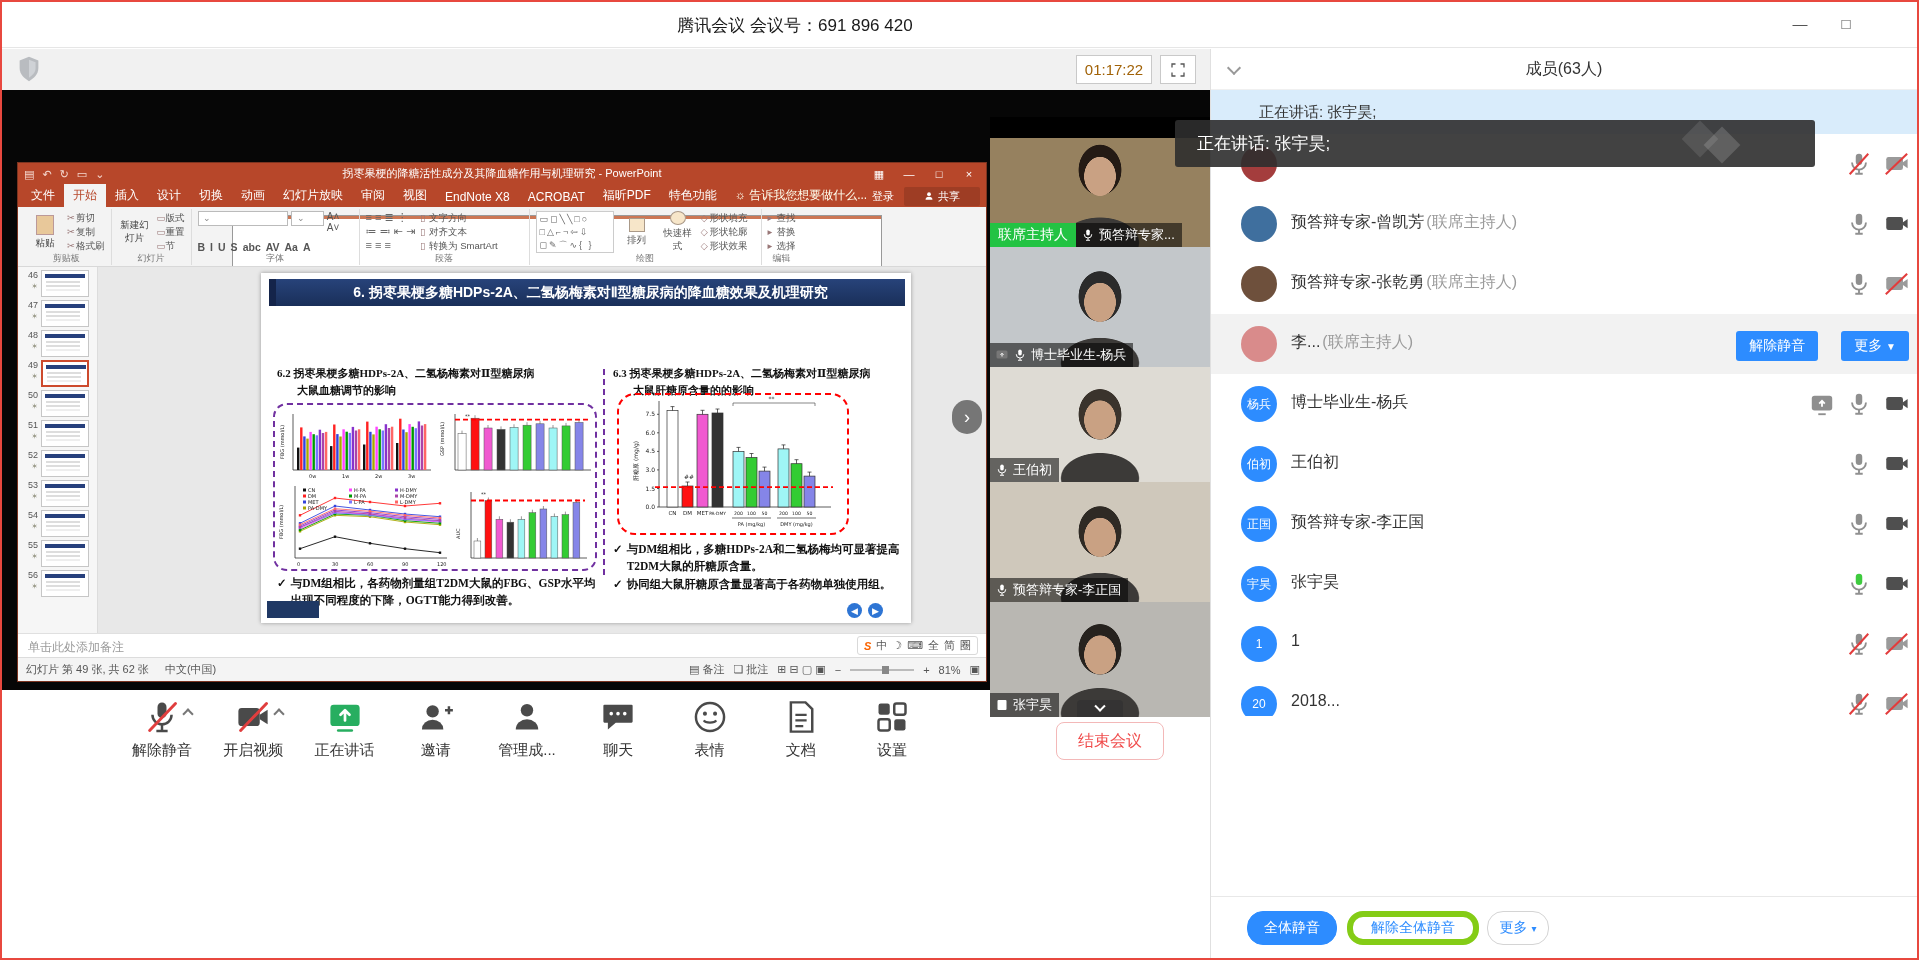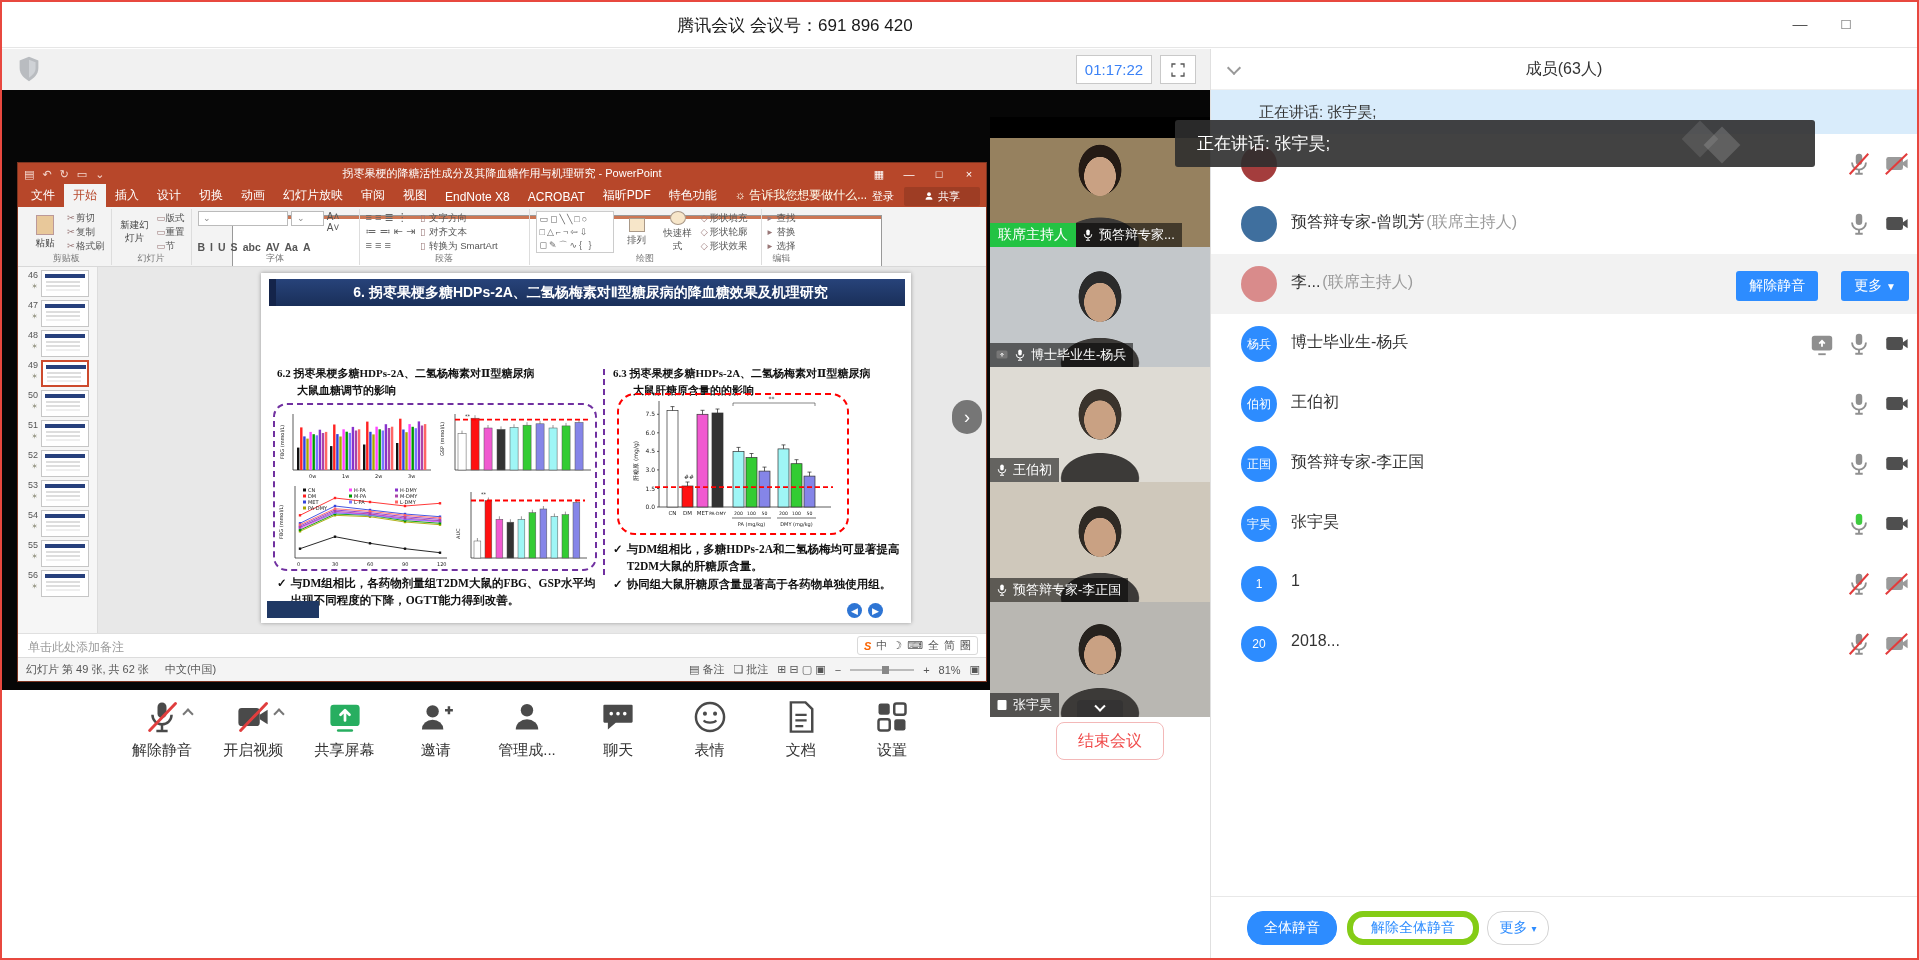--- a/index.html
+++ b/index.html
@@ -10,21 +10,21 @@
   
   .titlebar{position:absolute;left:0;top:0;width:100%;height:46px;background:#fff;border-bottom:1px solid #e6e6e6;z-index:20;}
   .meeting-title{position:absolute;left:793px;top:12px;transform:translateX(-50%);font-size:17px;color:#1a1a1a;white-space:nowrap;}
   .winbtn{position:absolute;top:10px;width:26px;height:26px;text-align:center;line-height:24px;font-size:15px;color:#555;cursor:pointer;}
   .winbtn.min{right:104px;}
   .winbtn.max{right:58px;}
 
   
   .subbar{position:absolute;left:0;top:47px;width:1208px;height:41px;background:#f1f1f1;z-index:15;}
   .shield{position:absolute;left:12px;top:5px;width:30px;height:30px;}
-  .timerbox{position:absolute;left:1074px;top:6px;width:76px;height:29px;background:#fff;border:1px solid #c9c9c9;text-align:center;line-height:27px;font-size:15px;color:#3b82f6;}
+  .timerbox{position:absolute;left:1074px;top:6px;width:76px;height:29px;background:#fff;border:1px solid #c9c9c9;text-align:center;line-height:27px;font-size:15px;color:#a16207;}
   .fsbtn{position:absolute;left:1158px;top:6px;width:36px;height:29px;background:#fff;border:1px solid #c9c9c9;display:flex;align-items:center;justify-content:center;cursor:pointer;}
 
   
   .desktop{position:absolute;left:0;top:88px;width:1208px;height:600px;background:#060606;z-index:1;}
   .expand-arrow{position:absolute;left:950px;top:310px;width:30px;height:34px;background:rgba(70,70,70,.7);border-radius:17px;color:#fff;font-size:18px;display:flex;align-items:center;justify-content:center;cursor:pointer;}
 
   
   .ppt{position:absolute;left:15px;top:72px;width:970px;height:520px;background:#fff;font-size:12px;border:1px solid #7c3420;}
   .ppt-title{position:relative;height:22px;background:#b7472a;color:#fff;}
   .qat{position:absolute;left:6px;top:0;height:22px;display:flex;align-items:center;gap:8px;font-size:11px;color:#f5d8cf;}
@@ -689,21 +689,21 @@
           <div class="tlabel">开启视频</div>
         </div>
         <div class="titem">
           <div class="ticwrap">
             <svg class="tic" viewBox="0 0 32 32">
               <rect x="3" y="5" width="26" height="19" rx="3" fill="#27ae60"></rect>
               <path d="M16 19v-8M12 14l4-4 4 4" stroke="#fff" stroke-width="2.4" fill="none" stroke-linecap="round" stroke-linejoin="round"></path>
               <line x1="10" y1="28" x2="22" y2="28" stroke="#27ae60" stroke-width="2.4" stroke-linecap="round"></line>
             </svg>
           </div>
-          <div class="tlabel">共享屏幕</div>
+          <div class="tlabel">正在讲话</div>
         </div>
         <div class="titem">
           <div class="ticwrap">
             <svg class="tic" viewBox="0 0 32 32">
               <circle cx="13" cy="11" r="5.5" class="f"></circle>
               <path d="M3.5 27a9.5 8.5 0 0 1 19 0z" class="f"></path>
               <path d="M24 10h7M27.5 6.5v7" class="s"></path>
             </svg>
           </div>
           <div class="tlabel">邀请</div>
@@ -884,20 +884,36 @@
               <rect x="10.5" y="3" width="7" height="12" rx="3.5" fill="#8f8f8f"></rect>
               <path d="M6.5 12.5a7.5 7.5 0 0 0 15 0" fill="none" stroke="#8f8f8f" stroke-width="2"></path>
               <path d="M14 20v4M10 24.5h8" stroke="#8f8f8f" stroke-width="2"></path>
             </svg>
             <svg class="mic-s" viewBox="0 0 28 28">
               <rect x="3.5" y="6.5" width="18" height="14" rx="2.5" fill="#4f4f4f"></rect>
               <path d="M21.5 12l5-3.5v10l-5-3.5z" fill="#4f4f4f"></path>
             </svg>
           </div>
         </div>
+        <div class="mrow">
+          <div class="avatar" style="background:#6e503c"></div>
+          <div class="mname">预答辩专家-张乾勇<span class="mrole">(联席主持人)</span></div>
+          <div class="mics">
+            <svg class="mic-s" viewBox="0 0 28 28">
+              <rect x="10.5" y="3" width="7" height="12" rx="3.5" fill="#8f8f8f"></rect>
+              <path d="M6.5 12.5a7.5 7.5 0 0 0 15 0" fill="none" stroke="#8f8f8f" stroke-width="2"></path>
+              <path d="M14 20v4M10 24.5h8" stroke="#8f8f8f" stroke-width="2"></path>
+            </svg>
+            <svg class="mic-s" viewBox="0 0 28 28">
+              <rect x="3.5" y="6.5" width="18" height="14" rx="2.5" fill="#9a9a9a"></rect>
+              <path d="M21.5 12l5-3.5v10l-5-3.5z" fill="#9a9a9a"></path>
+              <line x1="3" y1="25" x2="26" y2="3" stroke="#e23c3c" stroke-width="2.2"></line>
+            </svg>
+          </div>
+        </div>
         <div class="mrow hover">
           <div class="avatar" style="background:#d98b8b"></div>
           <div class="mname">李...<span class="mrole">(联席主持人)</span></div>
           <div class="mics">
             <button class="mbtn">解除静音</button>
             <button class="mbtn">更多 <span class="dcar">▼</span></button>
           </div>
         </div>
         <div class="mrow">
           <div class="avatar" style="background:#2d8cff">杨兵</div>

